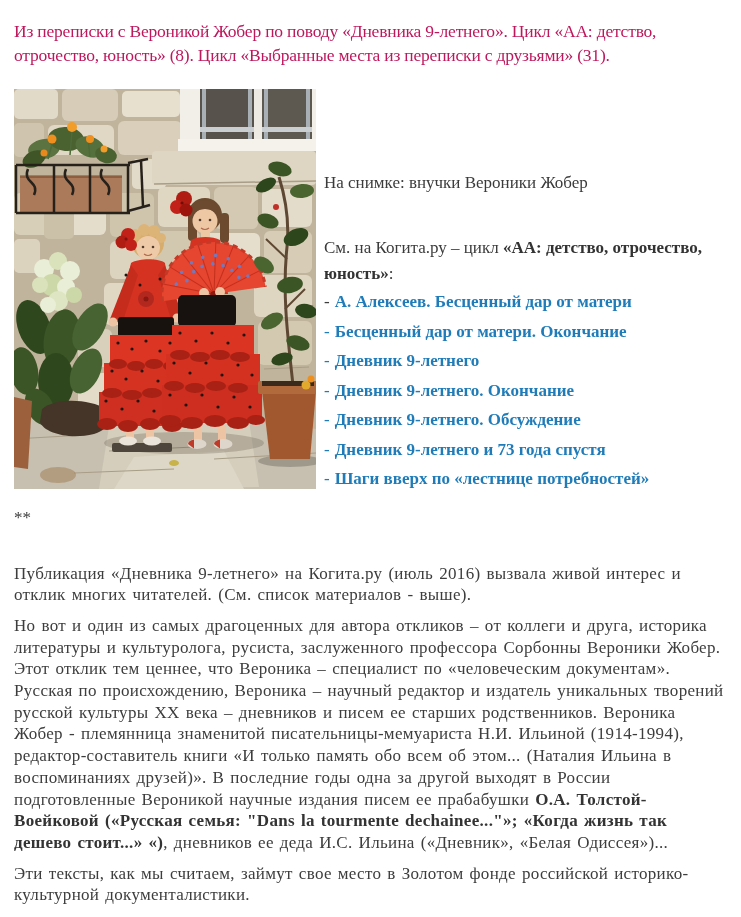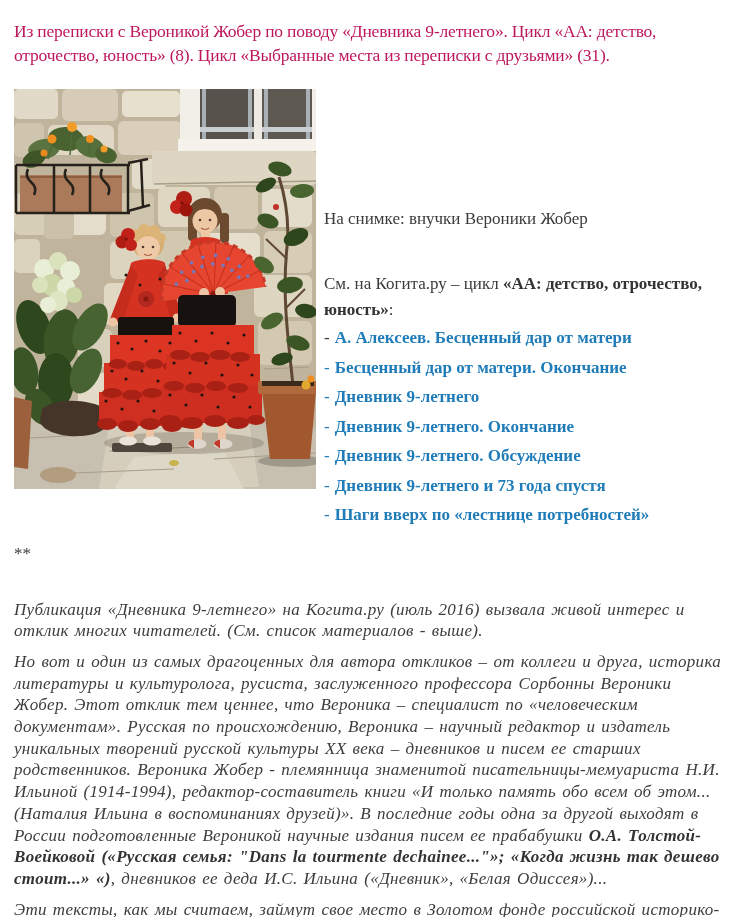--- a/index.html
+++ b/index.html
@@ -17,35 +17,35 @@
     color:#be185d; margin-bottom:22px; max-width:717px;
   }
 
   .content-row { display:flex; align-items:flex-start; margin-bottom:9px; }
 
   .photo-frame { width:302px; height:400px; flex:0 0 302px; overflow:hidden; }
   .photo-frame svg { display:block; }
 
   .right-col { width:405px; margin-left:8px; padding-top:82px; }
 
-  .caption { font-size:17px; line-height:23px; color:#3b3b3b; margin-bottom:41px;margin-top:36px; }
+  .caption { font-size:17px; line-height:23px; color:#3b3b3b; margin-bottom:41px; }
 
   .see-also { font-size:17px; line-height:26px; color:#3b3b3b; margin-bottom:3px; }
   .see-also .cycle-bold { font-weight:bold; color:#333333; }
 
   .link-line { font-size:17px; line-height:23px; margin-bottom:6.5px; white-space:nowrap; }
   .link-line .dash { color:#1f7cb9; margin-right:5px; }
   .link-line .dash.dark { color:#3d3d3d; }
   .doc-link { color:#1f7cb9; text-decoration:none; cursor:pointer;font-weight:bold; }
 
   .stars { font-size:17px; line-height:23px; color:#3b3b3b; margin-bottom:34px; }
 
   .essay { max-width:719px; }
   .essay p {
-    font-style:italic; font-size:17px; line-height:21.7px;
+    font-size:17px; line-height:21.7px;
     letter-spacing:0.3px; word-spacing:1.5px;
     color:#3d3d3d; margin-bottom:9px;
   }
   .essay strong { font-weight:bold; color:#333; }
 </style>
 </head>
 <body>
 
 <div class="page">
 

